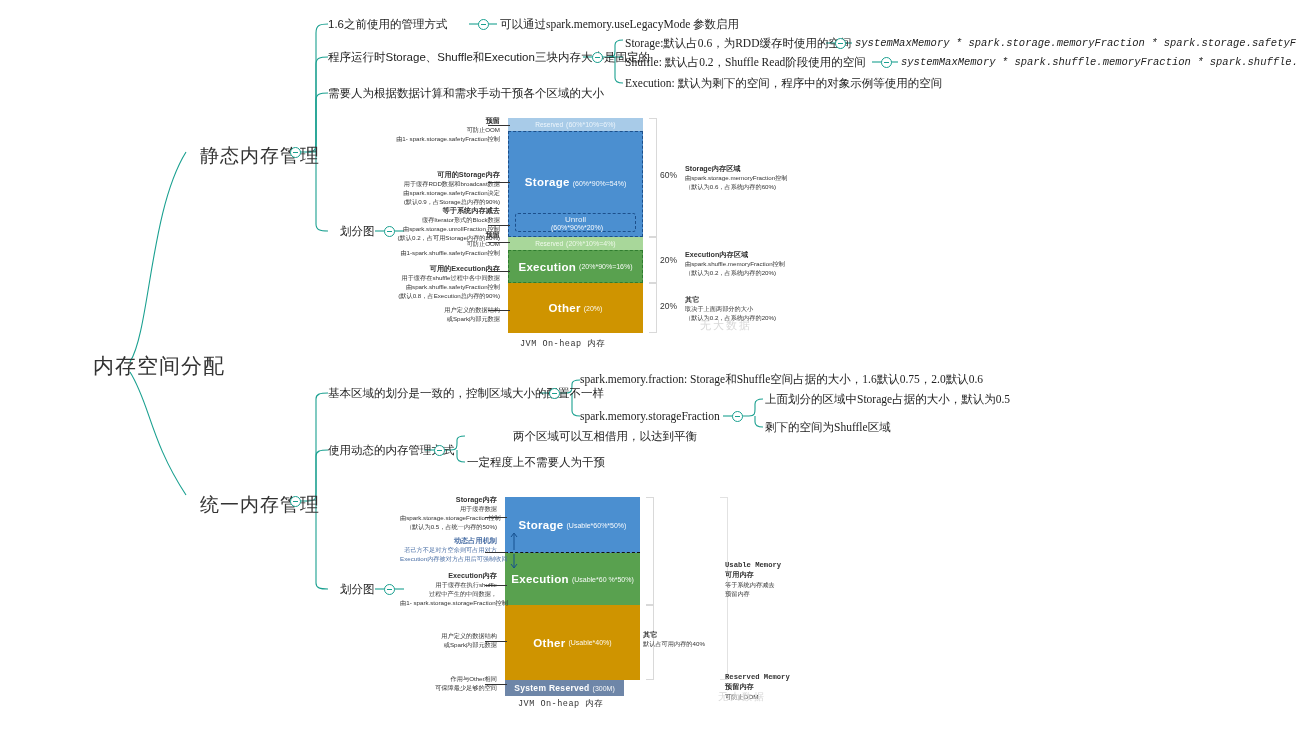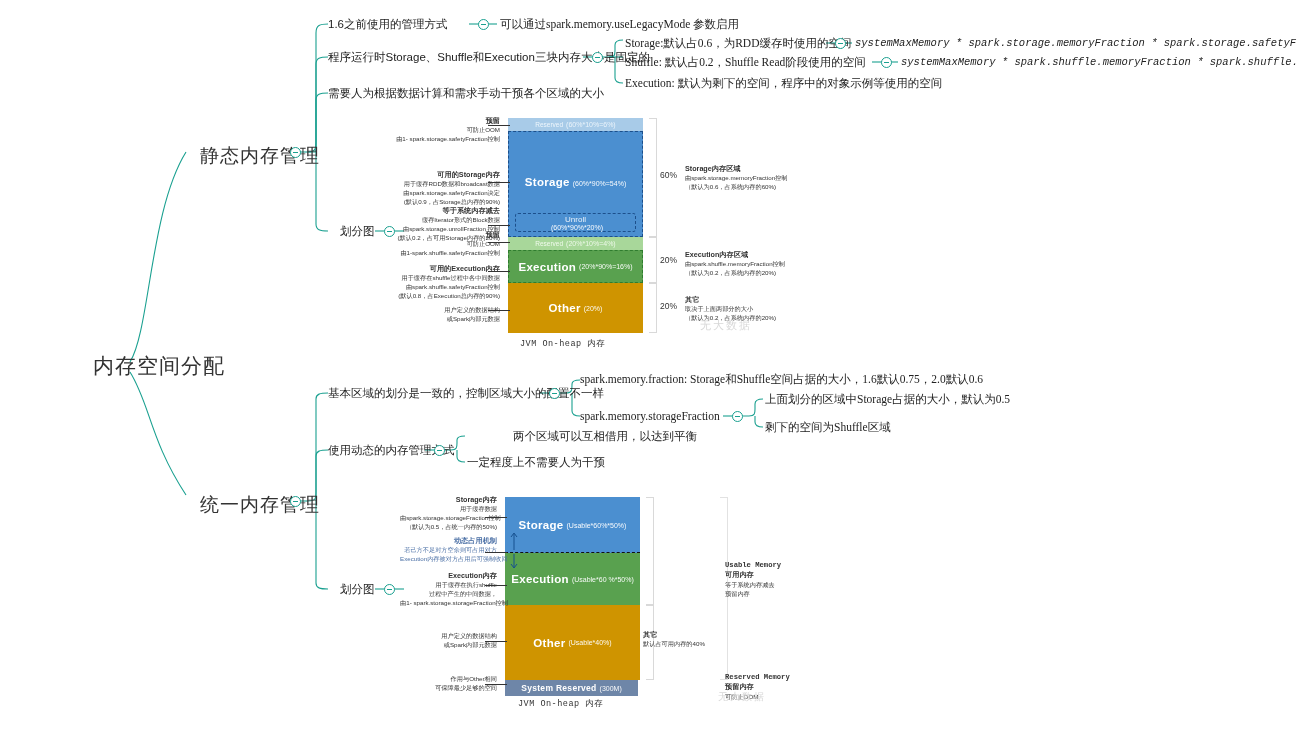--- a/index.html
+++ b/index.html
@@ -254,21 +254,21 @@
   </div>
   <div style="position:absolute;left:105px;top:60px;width:135px;border-top:1.3px dashed #111;"></div>
   <div class="blk" style="left:105px;top:61px;width:135px;height:52px;background:#59a14f;">
     <b>Execution</b>
       <span class="pct">(Usable*60 %*50%)</span>
   </div>
   <div class="blk" style="left:105px;top:113px;width:135px;height:75px;background:#cf9400;">
     <b>Other</b>
       <span class="pct">(Usable*40%)</span>
   </div>
-  <div class="blk" style="left:105px;top:188px;width:133px;height:16px;background:#6e86a8;">
+  <div class="blk" style="left:105px;top:188px;width:119px;height:16px;background:#6e86a8;">
     <b style="font-size:8.5px;">System Reserved</b>
       <span class="pct">(300M)</span>
   </div>
 
   <svg style="position:absolute;left:108px;top:38px;width:14px;height:40px;">
     <g stroke="#16508f" stroke-width="1" fill="none">
       <line x1="6" y1="4" x2="6" y2="20"></line>
         <polyline points="3,7 6,3 9,7"></polyline>
       <line x1="6" y1="24" x2="6" y2="38"></line>
         <polyline points="3,34 6,38 9,34"></polyline>

